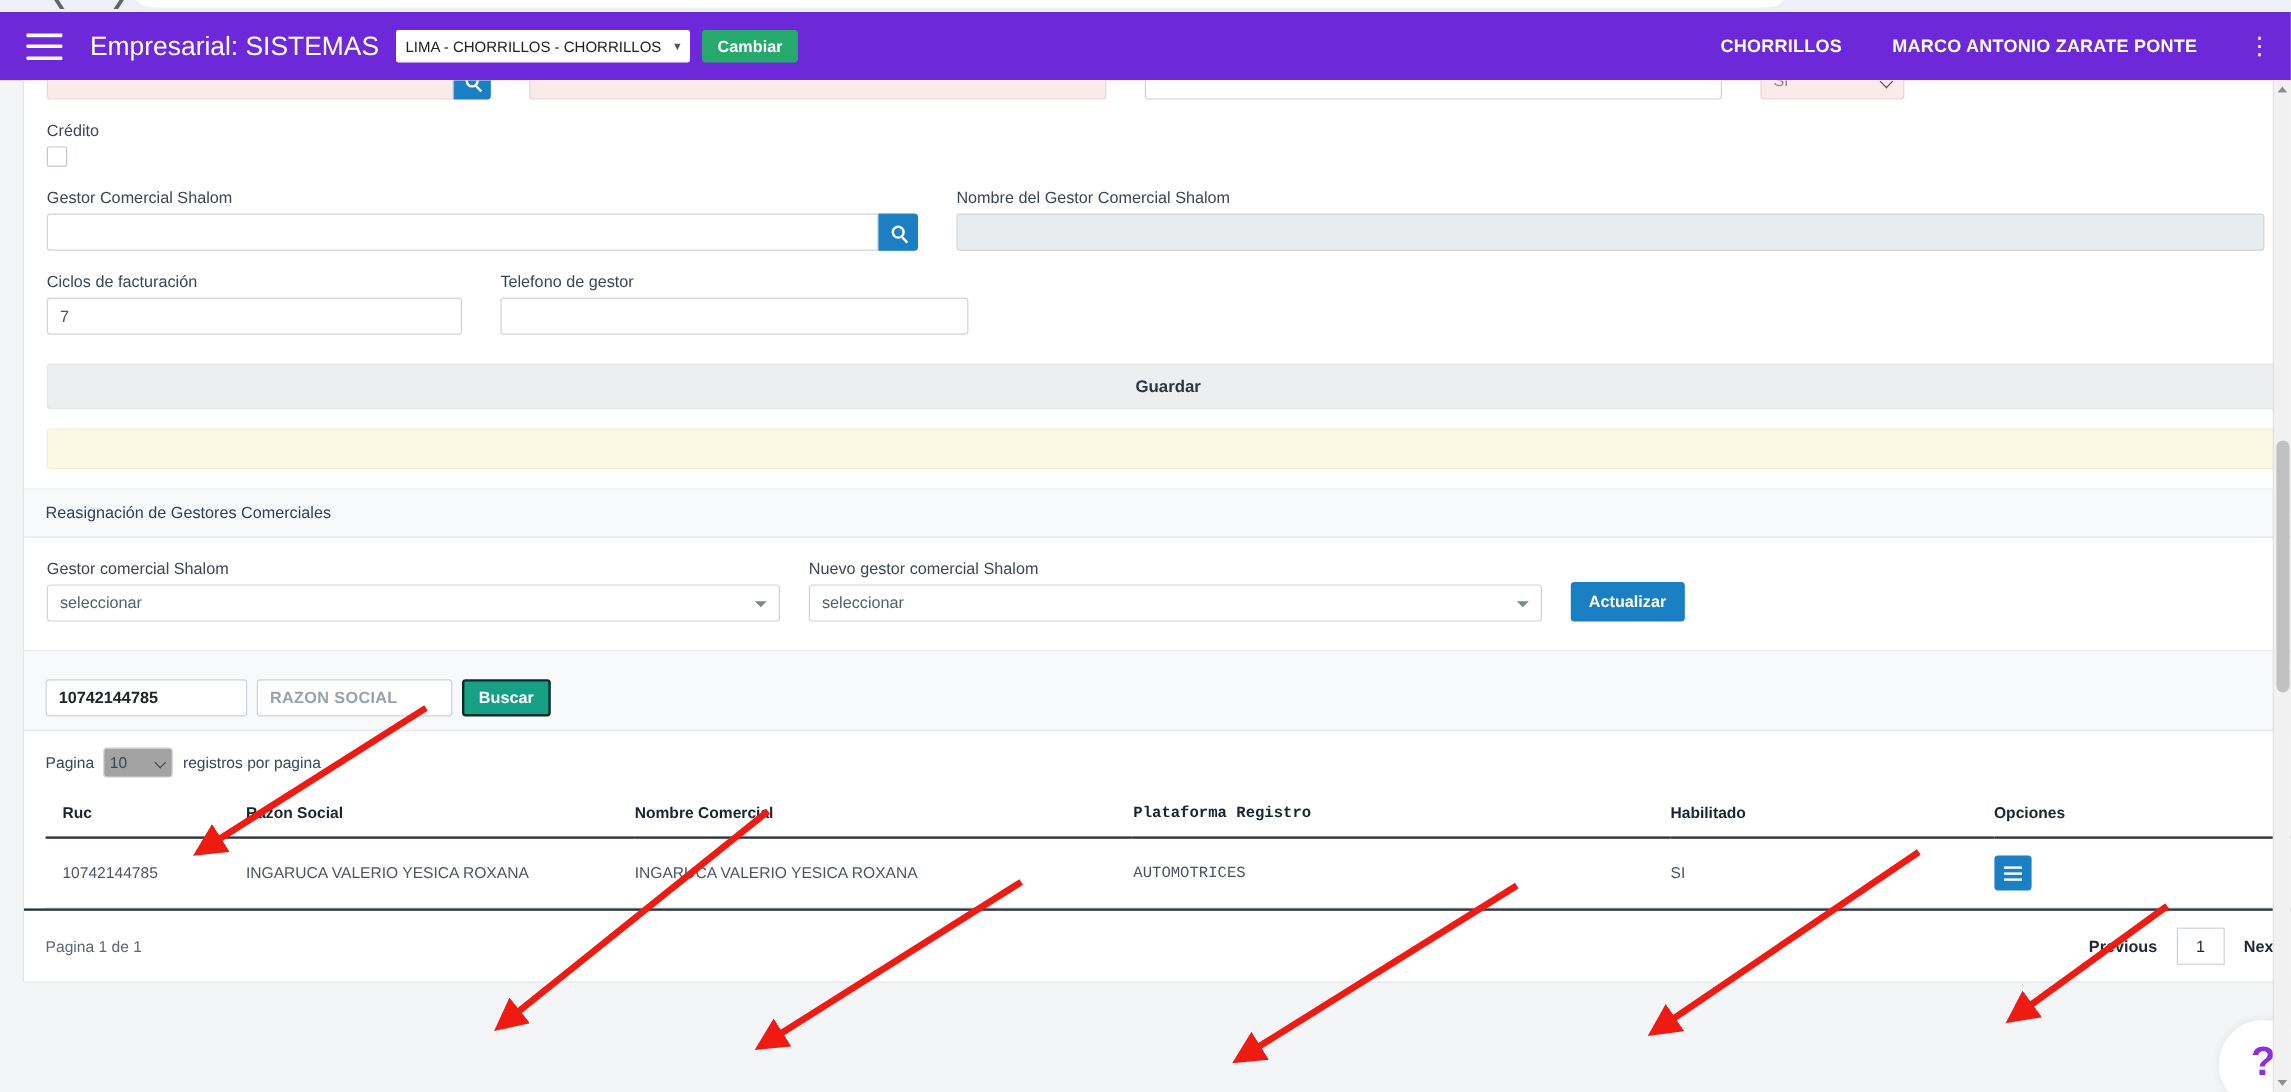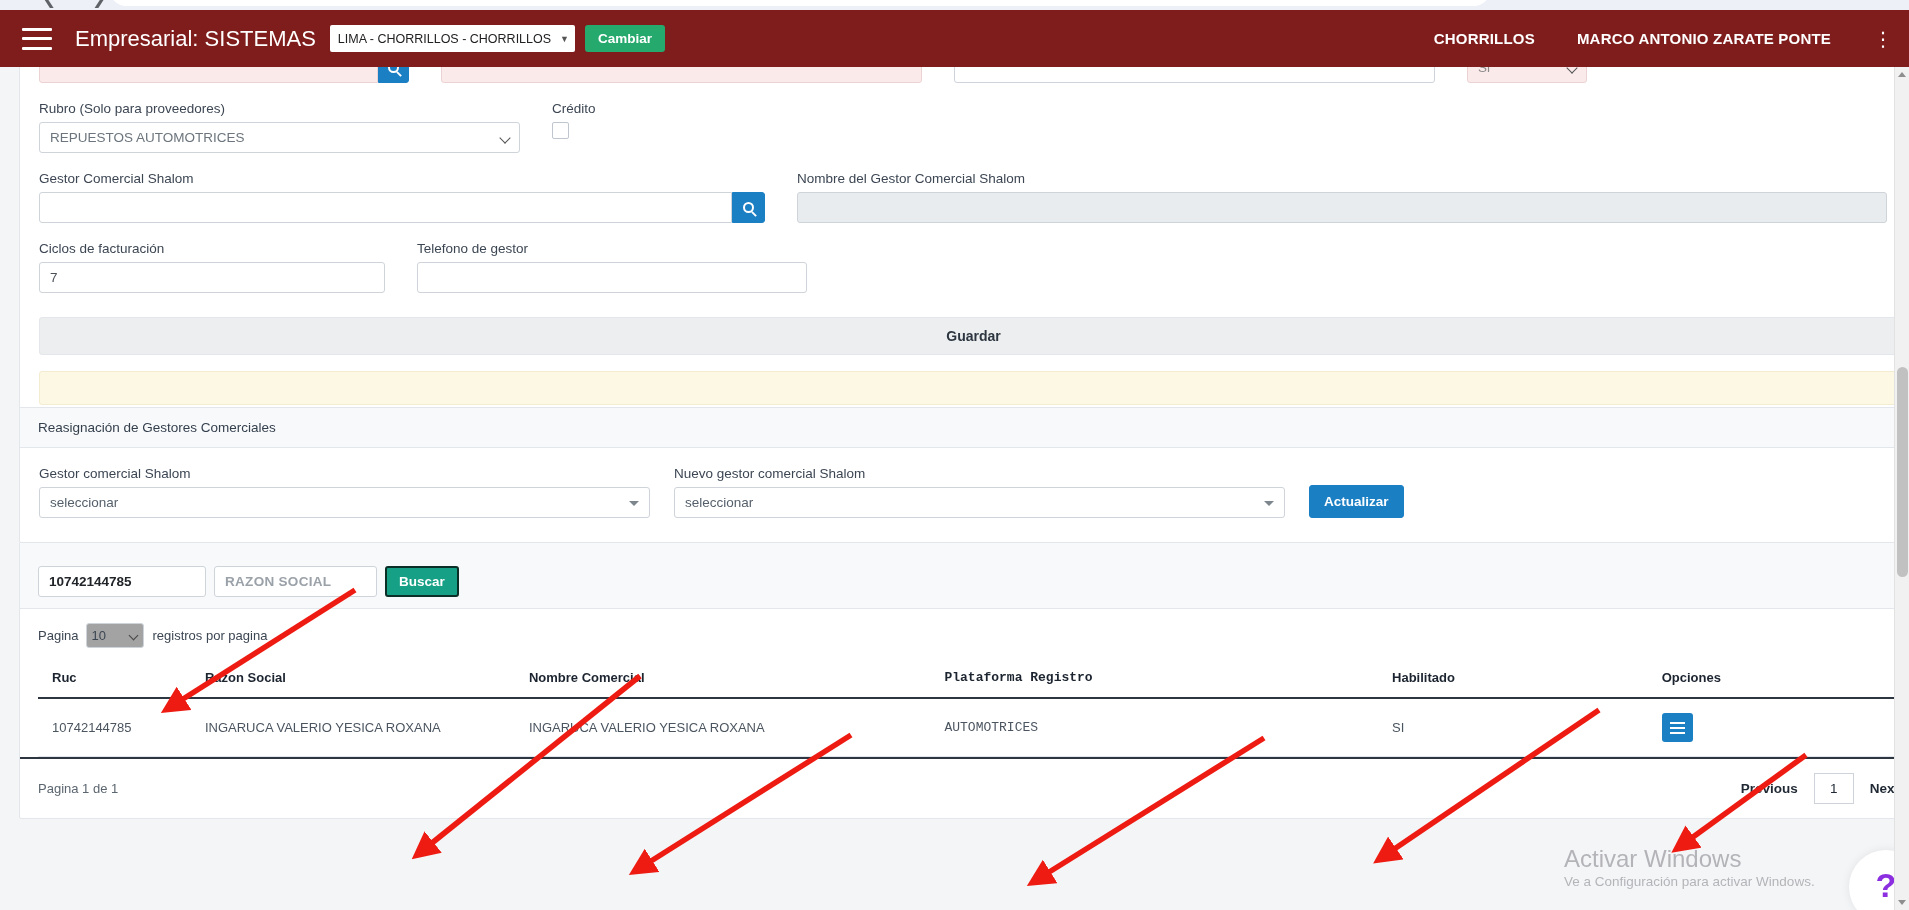--- a/index.html
+++ b/index.html
@@ -24,21 +24,21 @@
   #bb-fwd   { left: 92px; }
   #bb-reload{ left: 140px; }
   #url-pill {
     position: absolute; left: 110px; top: -26px;
     width: 1380px; height: 32px; border-radius: 16px; background: #fff;
   }
 
   
   #navbar {
     position: absolute; top: 10px; left: 0; width: 1909px; height: 57px;
-    background: #7f1d1d; display: flex; align-items: center;
+    background: #6d28d9; display: flex; align-items: center;
   }
   #hamburger {
     margin-left: 22px; width: 30px; height: 22px; cursor: pointer;
     display: flex; flex-direction: column; justify-content: space-between;
   }
   #hamburger span { display: block; height: 3px; background: #fff; border-radius: 1px; }
   #brand {
     margin-left: 23px; color: #fff; font-size: 22px; font-weight: 400;
     white-space: nowrap;
   }
@@ -310,28 +310,20 @@
           <input class="finput" value="" style="">
         </div>
         <div class="fgroup sel-wrap" style="width:120px;padding-right:0;">
           <select class="fselect pink">
             <option>Si</option>
           </select>
         </div>
       </div>
 
       <div class="frow" style="margin-top:18px;">
-        <div class="fgroup" style="width:513px;">
-          <label class="flabel">Rubro (Solo para proveedores)</label>
-          <div class="sel-wrap">
-            <select class="fselect">
-              <option>REPUESTOS AUTOMOTRICES</option>
-            </select>
-          </div>
-        </div>
         <div class="fgroup" style="width:200px;">
           <label class="flabel">Crédito</label>
           <div class="chk-box"></div>
         </div>
       </div>
 
       <div class="frow" style="margin-top:18px;">
         <div class="fgroup" style="width:758px;">
           <label class="flabel">Gestor Comercial Shalom</label>
           <div class="input-group">
@@ -447,24 +439,20 @@
     <div id="tfoot-row">
       <div id="page-info">Pagina 1 de 1</div>
       <div id="pager">
         <div class="pgbtn">Previous</div>
         <div class="pgnum">1</div>
         <div class="pgbtn">Next</div>
       </div>
     </div>
   </div>
 
-  <div id="winmark">
-    <div class="l1">Activar Windows</div>
-    <div class="l2">Ve a Configuración para activar Windows.</div>
-  </div>
 
   <div id="help-fab">
     <span>?</span>
   </div>
 </div>
 
 <div id="scrollbar">
   <div id="scroll-up"></div>
   <div id="scroll-thumb"></div>
   <div id="scroll-down"></div>

